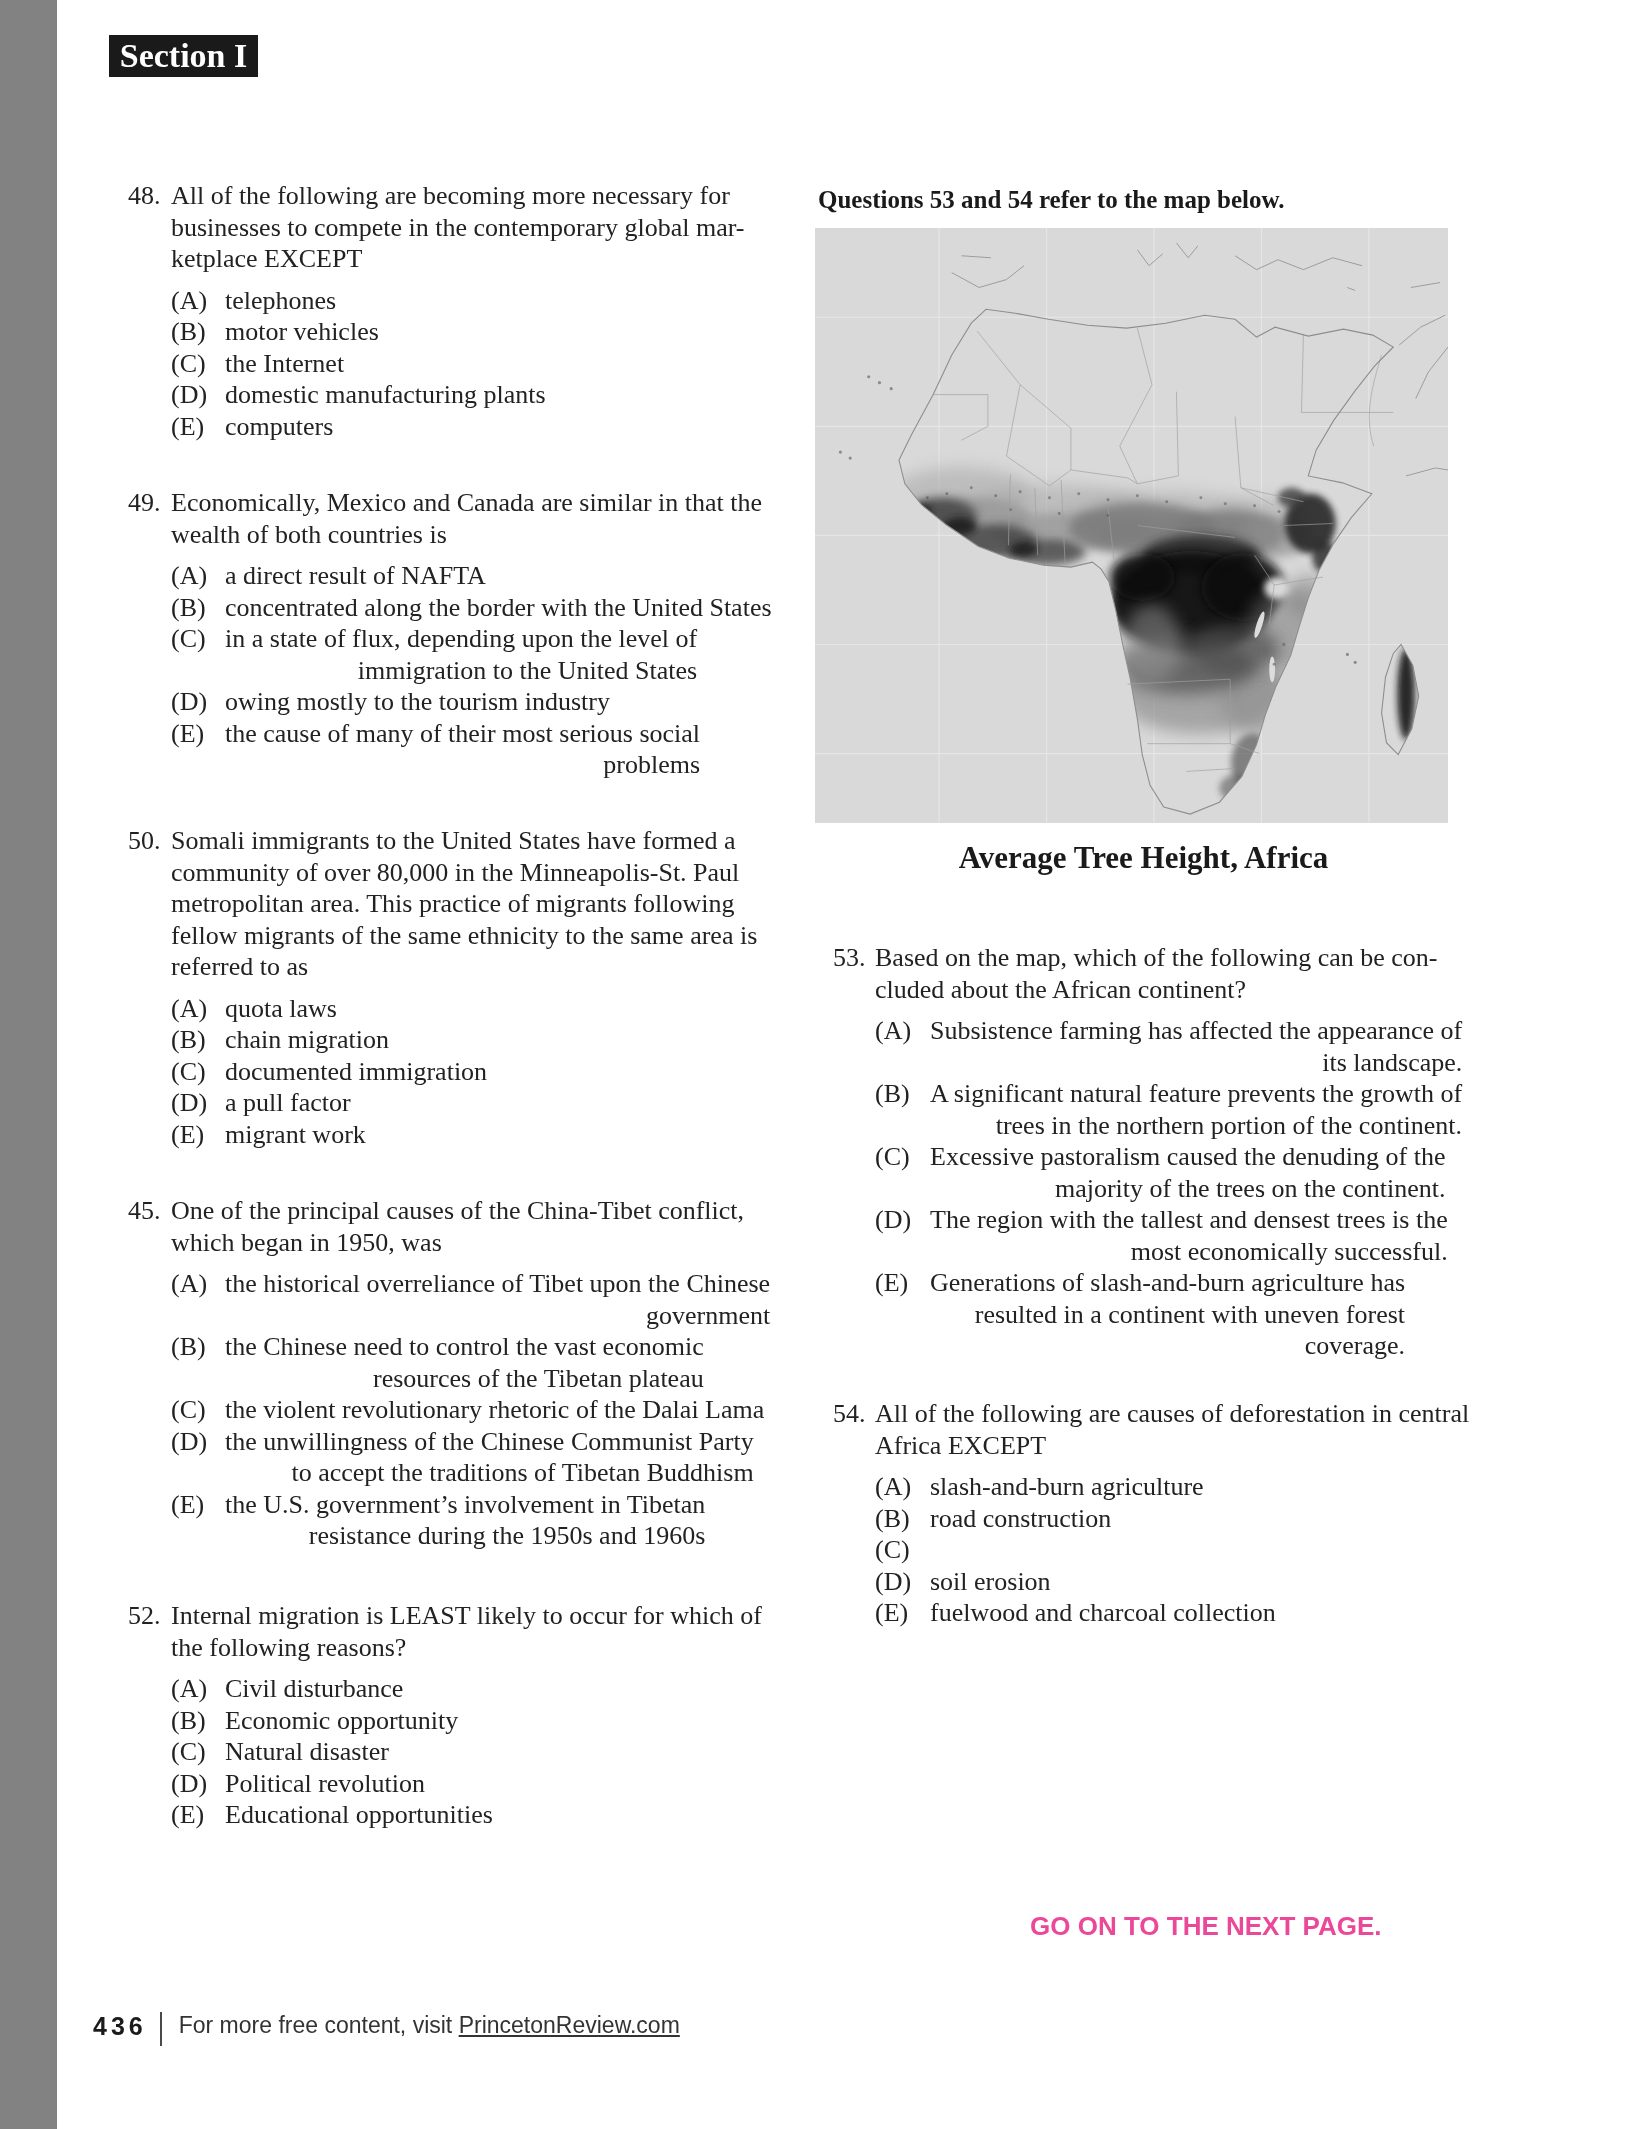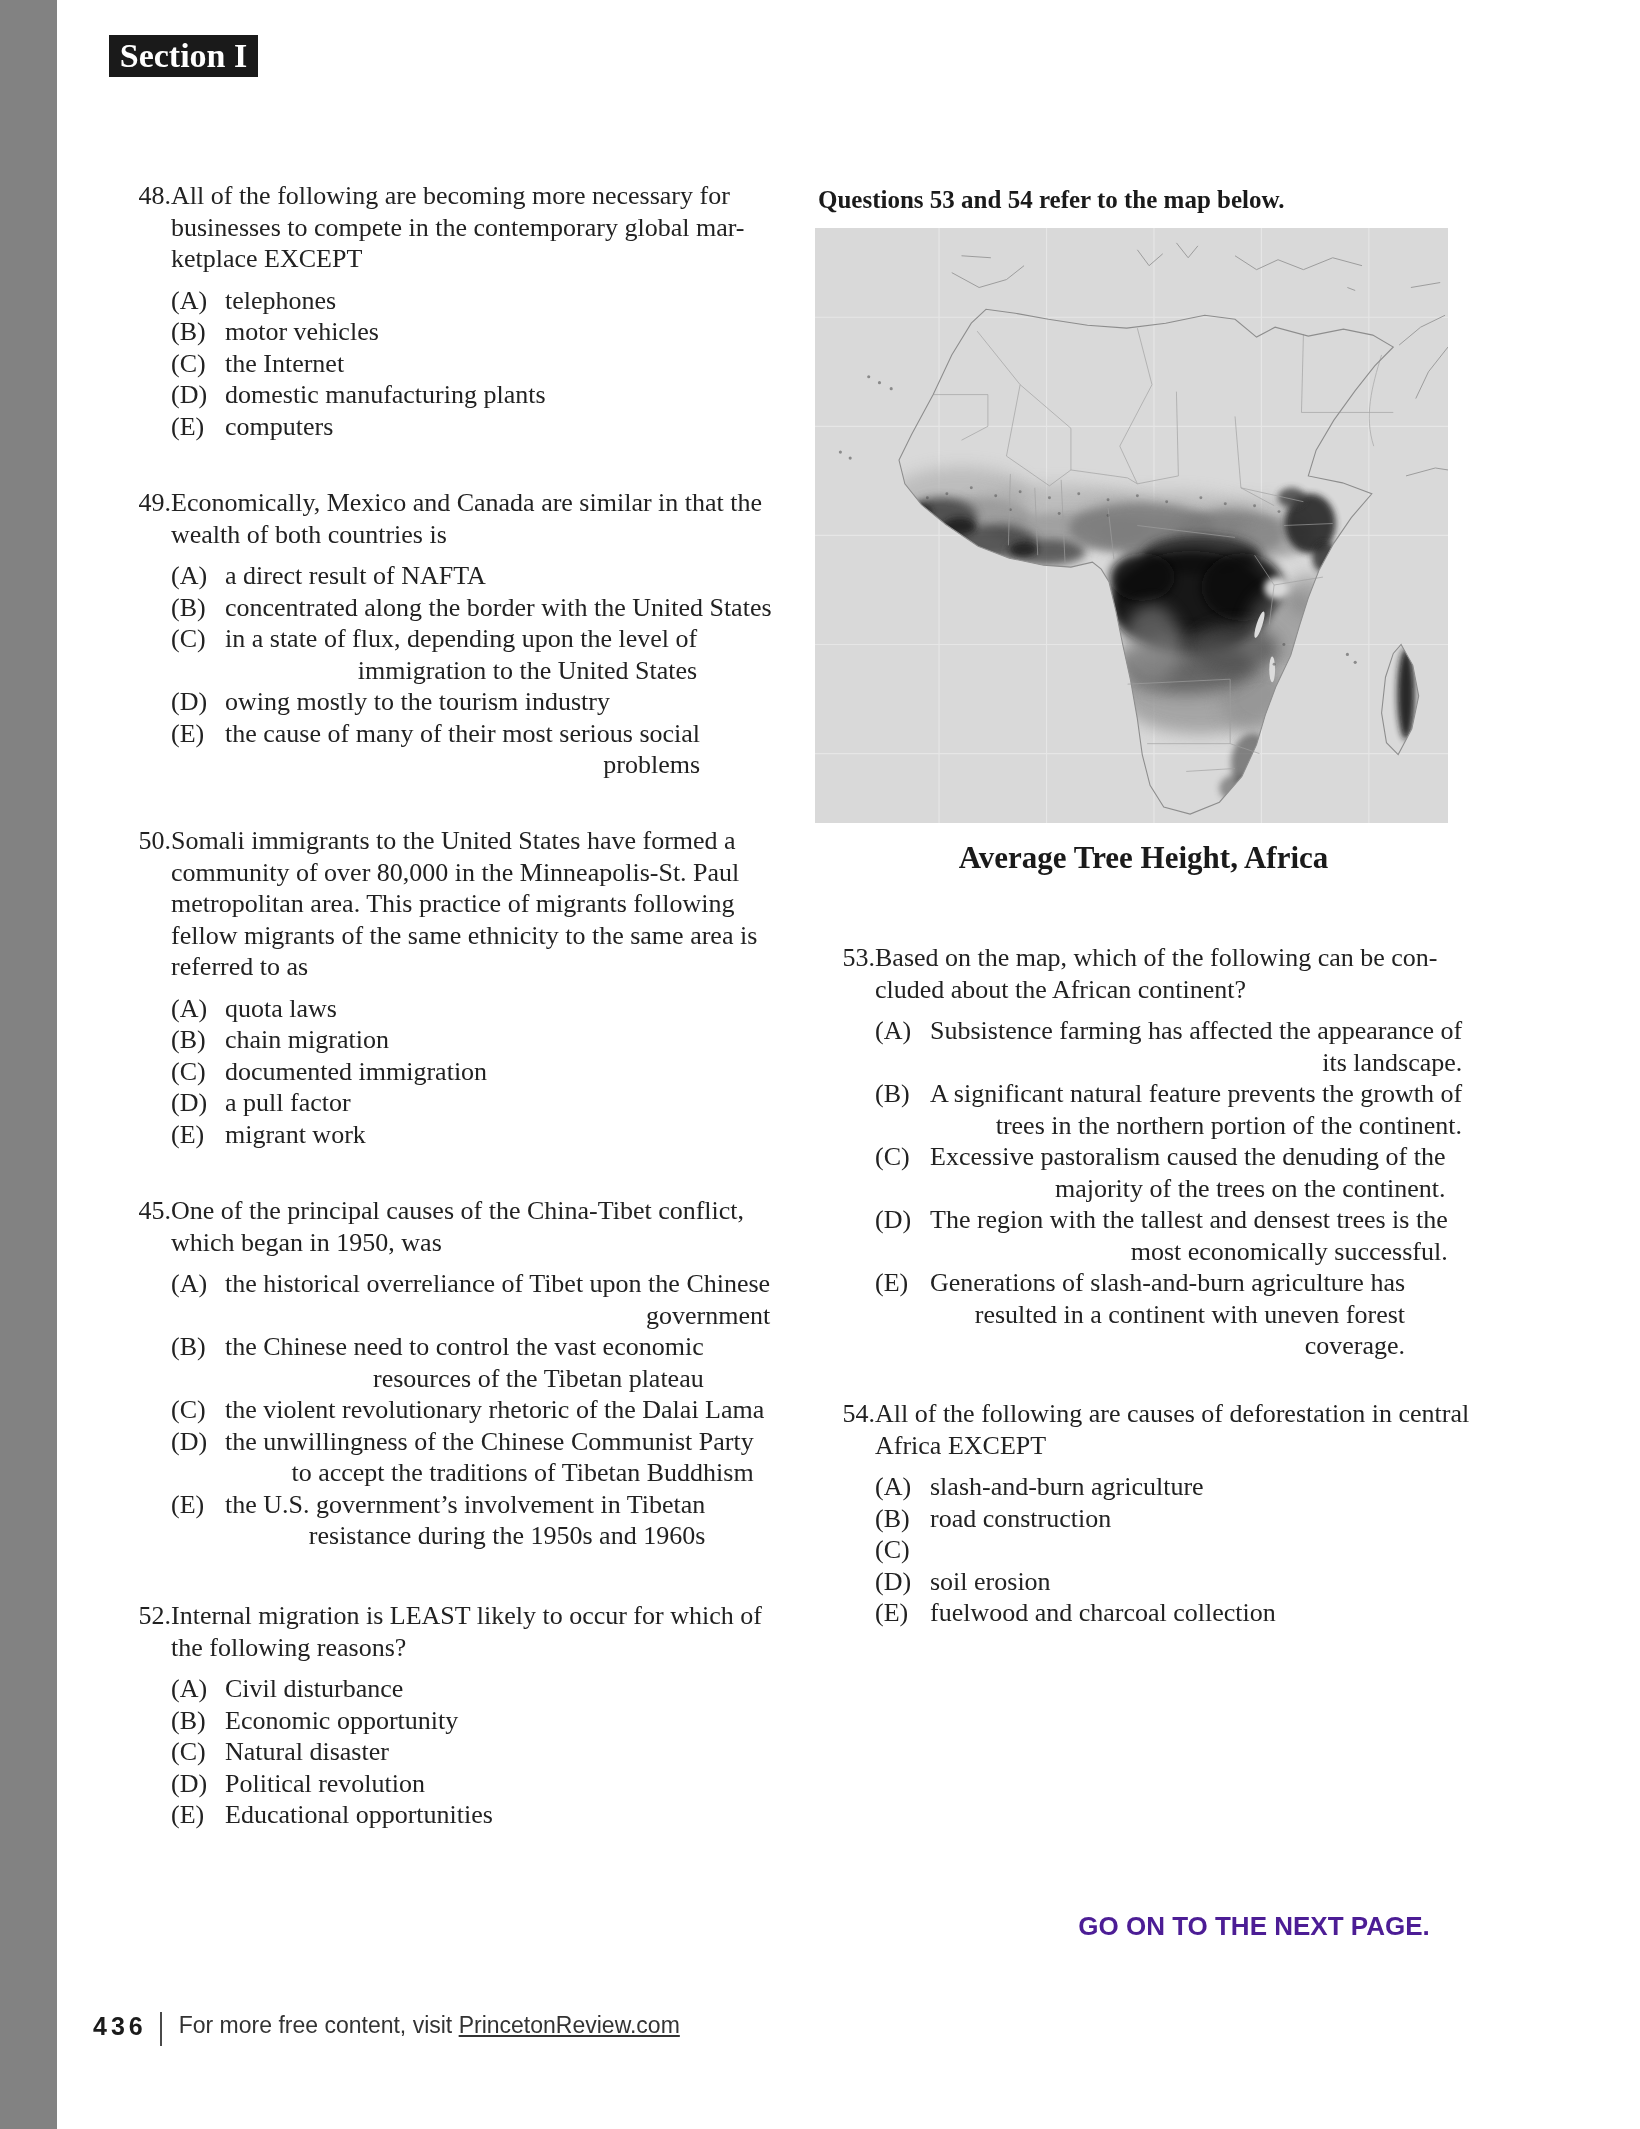--- a/index.html
+++ b/index.html
@@ -10,39 +10,39 @@
   }
   .sidebar-bar { position:absolute; left:0; top:0; width:57px; height:2129px; background:#828282; }
   .section-box {
     position:absolute; left:109px; top:35px; width:149px; height:42px;
     background:#1a1a1a; color:#ffffff; font-weight:bold; font-size:34px;
     display:flex; align-items:center; justify-content:center;
   }
   .q { position:absolute; left:128px; width:690px; font-size:26px; line-height:31.5px; }
   .q.right { left:833px; width:700px; }
   .q-head { display:flex; }
-  .q-num { flex:none; width:43px;text-align:right; }
+  .q-num { flex:none; width:43px; }
   .q.right .q-num { width:42px; }
   .q-stem { white-space:pre; }
   .choices { margin-top:10px; padding-left:43px; }
   .q.right .choices { padding-left:42px; }
   .choice { display:flex; }
   .c-label { flex:none; width:54px; }
   .q.right .c-label { width:55px; }
   .c-text { white-space:pre; padding-left:23px; text-indent:-23px;text-align:right; }
   .map-header { position:absolute; left:818px; top:186px; font-weight:bold; font-size:25px; color:#1a1a1a; }
   .map-figure { position:absolute; left:815px; top:228px; width:633px; height:595px; }
   .map-figure svg { display:block; }
   .map-caption {
     position:absolute; left:815px; top:840px; width:633px; box-sizing:border-box;
     padding-left:24px; text-align:center; font-weight:bold; font-size:31px; color:#1a1a1a;
   }
   .go-on {
-    position:absolute; top:1911px; left:1030px; width:448px; text-align:center;
-    font-family:"Liberation Sans", sans-serif; font-weight:bold; font-size:26px; color:#4c1d95;
+    position:absolute; top:1911px; left:1030px; width:448px; text-align:left;
+    font-family:"Liberation Sans", sans-serif; font-weight:bold; font-size:26px; color:#ec4899;
   }
   .footer { position:absolute; left:93px; top:2012px; display:flex; 
     font-family:"Liberation Sans", sans-serif; }
   .page-num { font-weight:bold; font-size:25px; letter-spacing:4px; color:#1b1b1b; }
   .footer-divider { width:2px; height:34px; background:#4a4a4a; margin:0 17px 0 13px; }
   .footer-text { font-size:23px; color:#333333; }
   .footer-link { text-decoration:underline; color:#333333; }
 </style>
 </head>
 <body>

